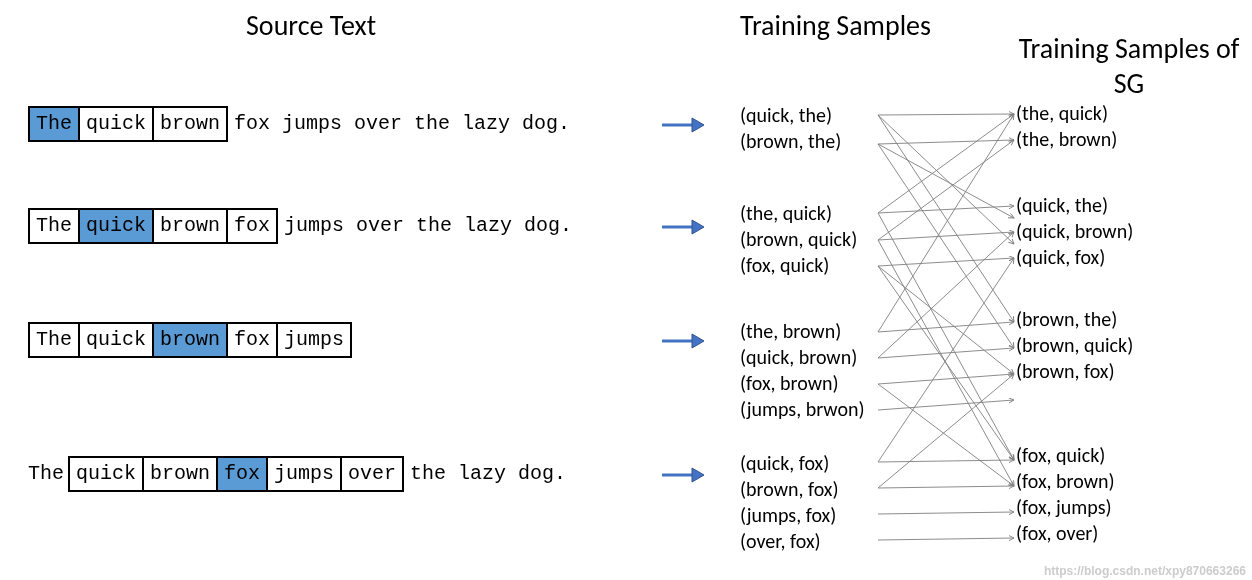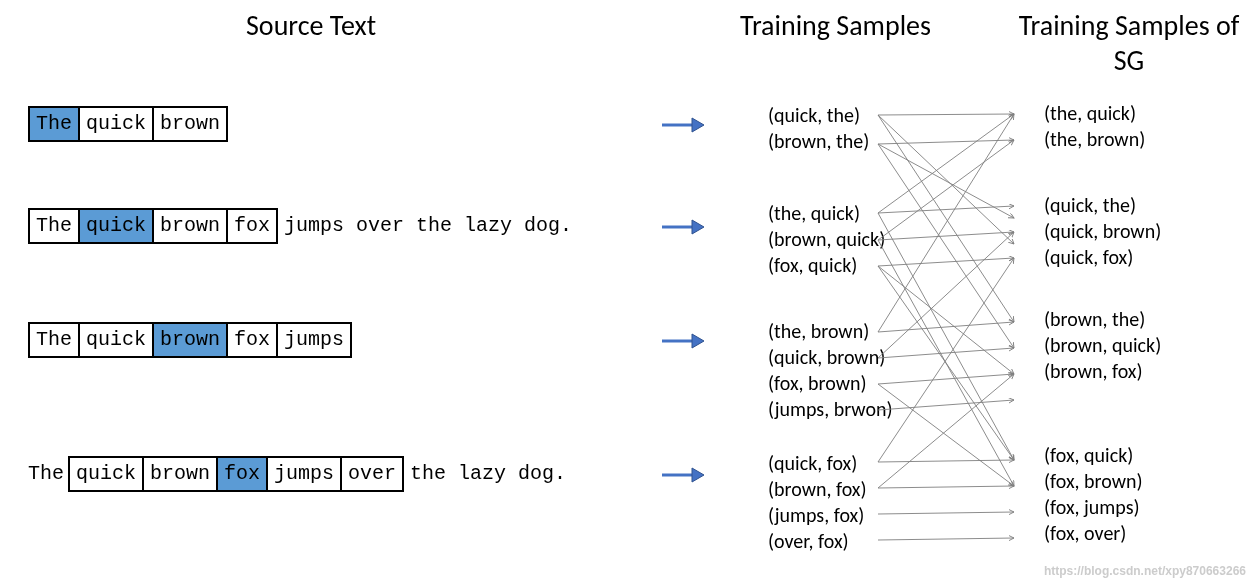--- a/index.html
+++ b/index.html
@@ -9,21 +9,21 @@
     width: 1252px;
     height: 580px;
     font-family: "Segoe UI", Calibri, Arial, sans-serif;
     background: #fff;
     position: relative;
     color: #000;
   }
   .header { position: absolute; top: 8px; font-size: 28px; text-align: center; }
   #h-source { left: 246px; }
   #h-ts     { left: 740px; }
-  #h-sg     { left: 1006px; }
+  #h-sg     { left: 1006px; margin-top: 23px; }
 
   .row {
     position: absolute;
     left: 28px;
     font-family: "Courier New", monospace;
     font-size: 20px;
   }
   .boxes { display: inline-flex; vertical-align: middle; }
   .word-box {
     border: 2px solid #000;
@@ -44,21 +44,20 @@
   .arrow {
     position: absolute;
     width: 44px; height: 18px;
     color: #4472C4;
   }
 
   .samples {
     position: absolute;
     font-size: 20px;
     line-height: 1.3;
-    margin-left: 28px;
   }
   .ts  { left: 740px; }
   .sg  { left: 1016px; }
 
   .watermark {
     position: absolute;
     right: 6px;
     bottom: 2px;
     font-size: 12px;
     color: #ccc;
@@ -73,21 +72,21 @@
 
 <div class="header" id="h-source">Source Text</div>
 <div class="header" id="h-ts">Training Samples</div>
 <div class="header" id="h-sg">Training Samples of SG</div>
 
 <div id="rows">
     <div class="row" style="top: 106px;"><span class="boxes">
         <span class="word-box target">The</span>
         <span class="word-box">quick</span>
         <span class="word-box">brown</span>
-      </span></div>
+      </span><span class="rest">fox jumps over the lazy dog.</span></div>
     <div class="arrow" style="left: 660px; top: 116px;"><svg viewBox="0 0 44 18" width="44" height="18">
         <line x1="2" y1="9" x2="32" y2="9" stroke="#4472C4" stroke-width="3"></line>
         <polygon points="32,2 44,9 32,16" fill="#4472C4" stroke="#2F528F" stroke-width="1"></polygon>
       </svg></div>
     <div class="samples ts" style="top: 102px;">
       <div>(quick, the)</div>
       <div>(brown, the)</div>
     </div>
     <div class="samples sg" style="top: 100px;">
       <div>(the, quick)</div>

